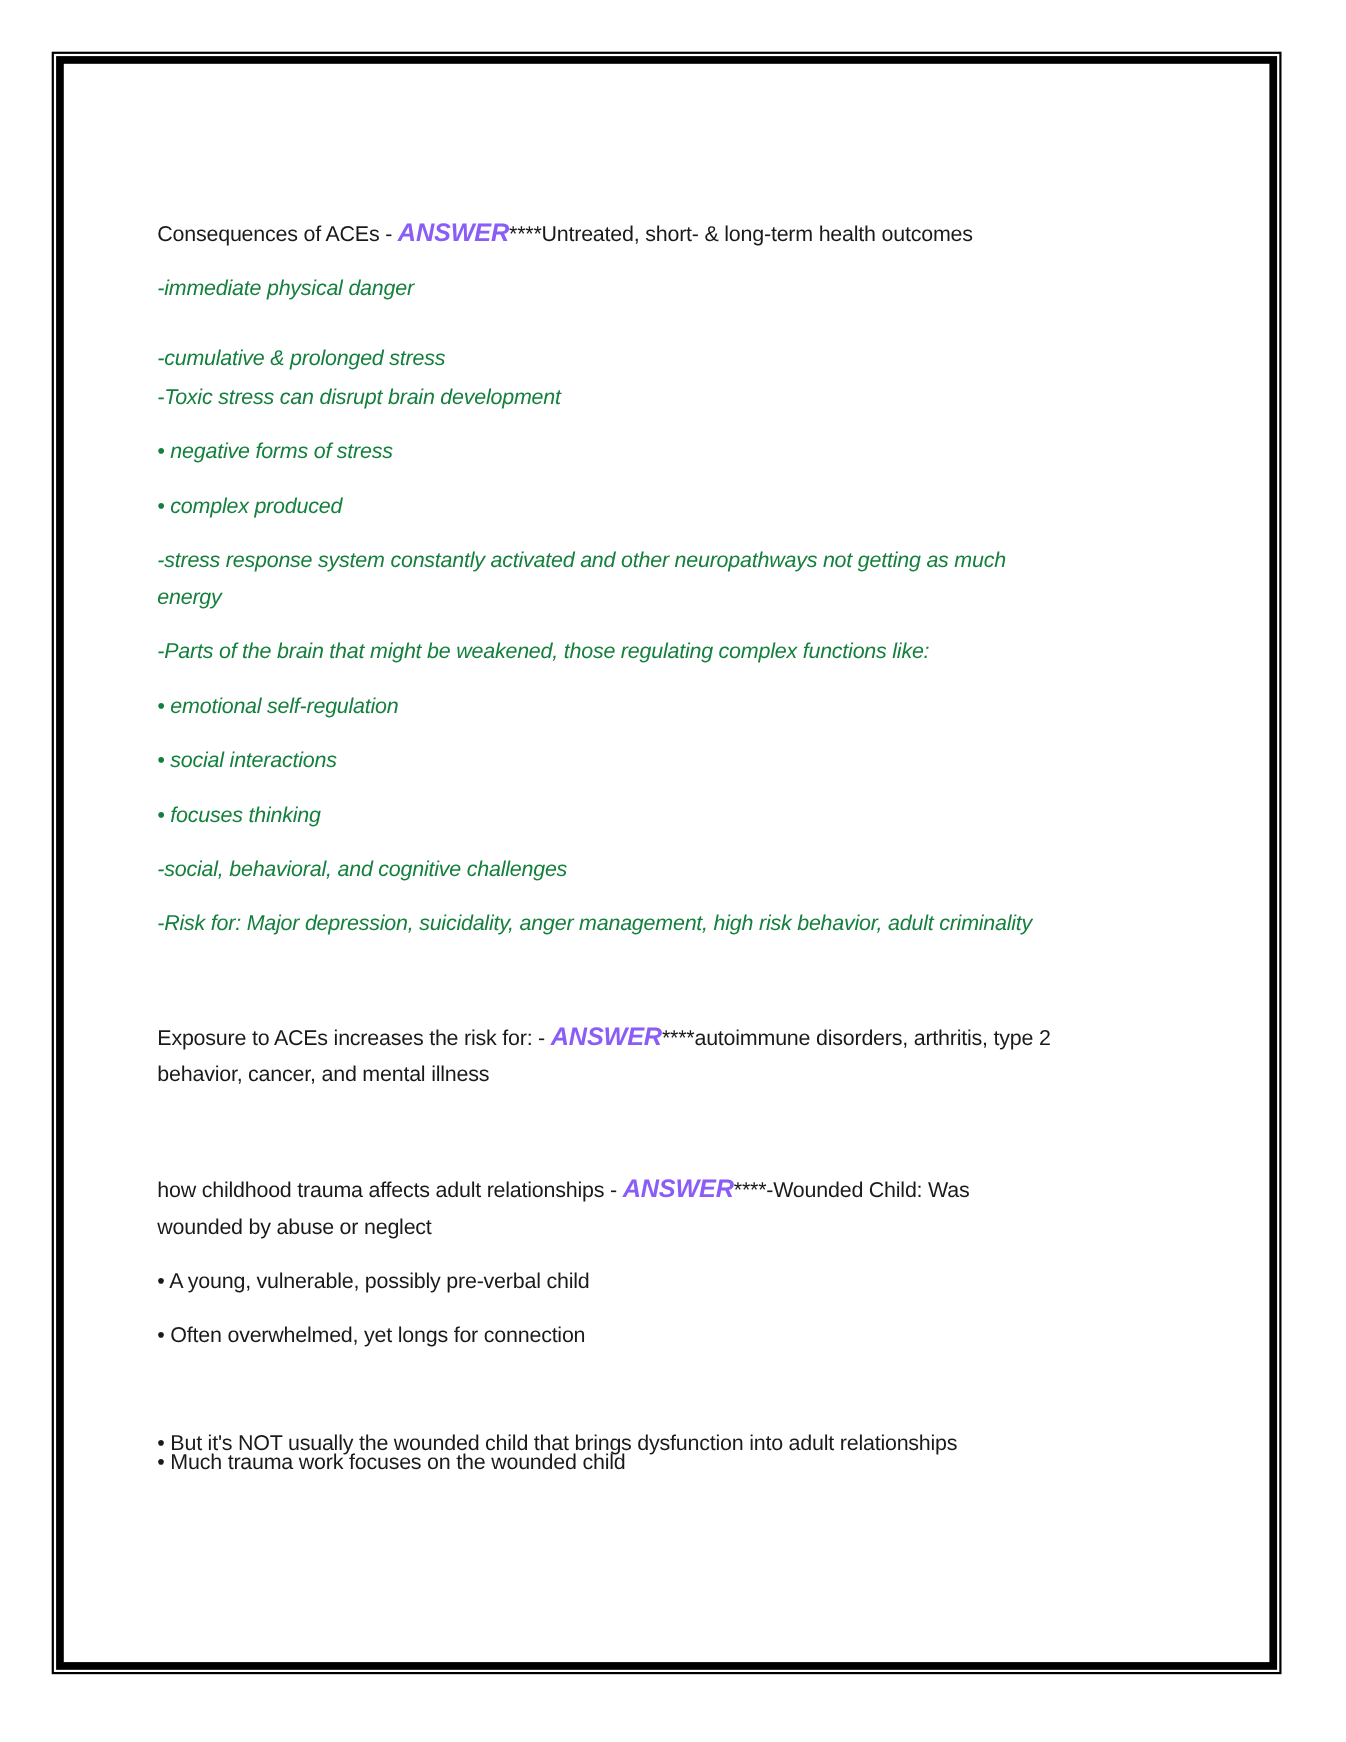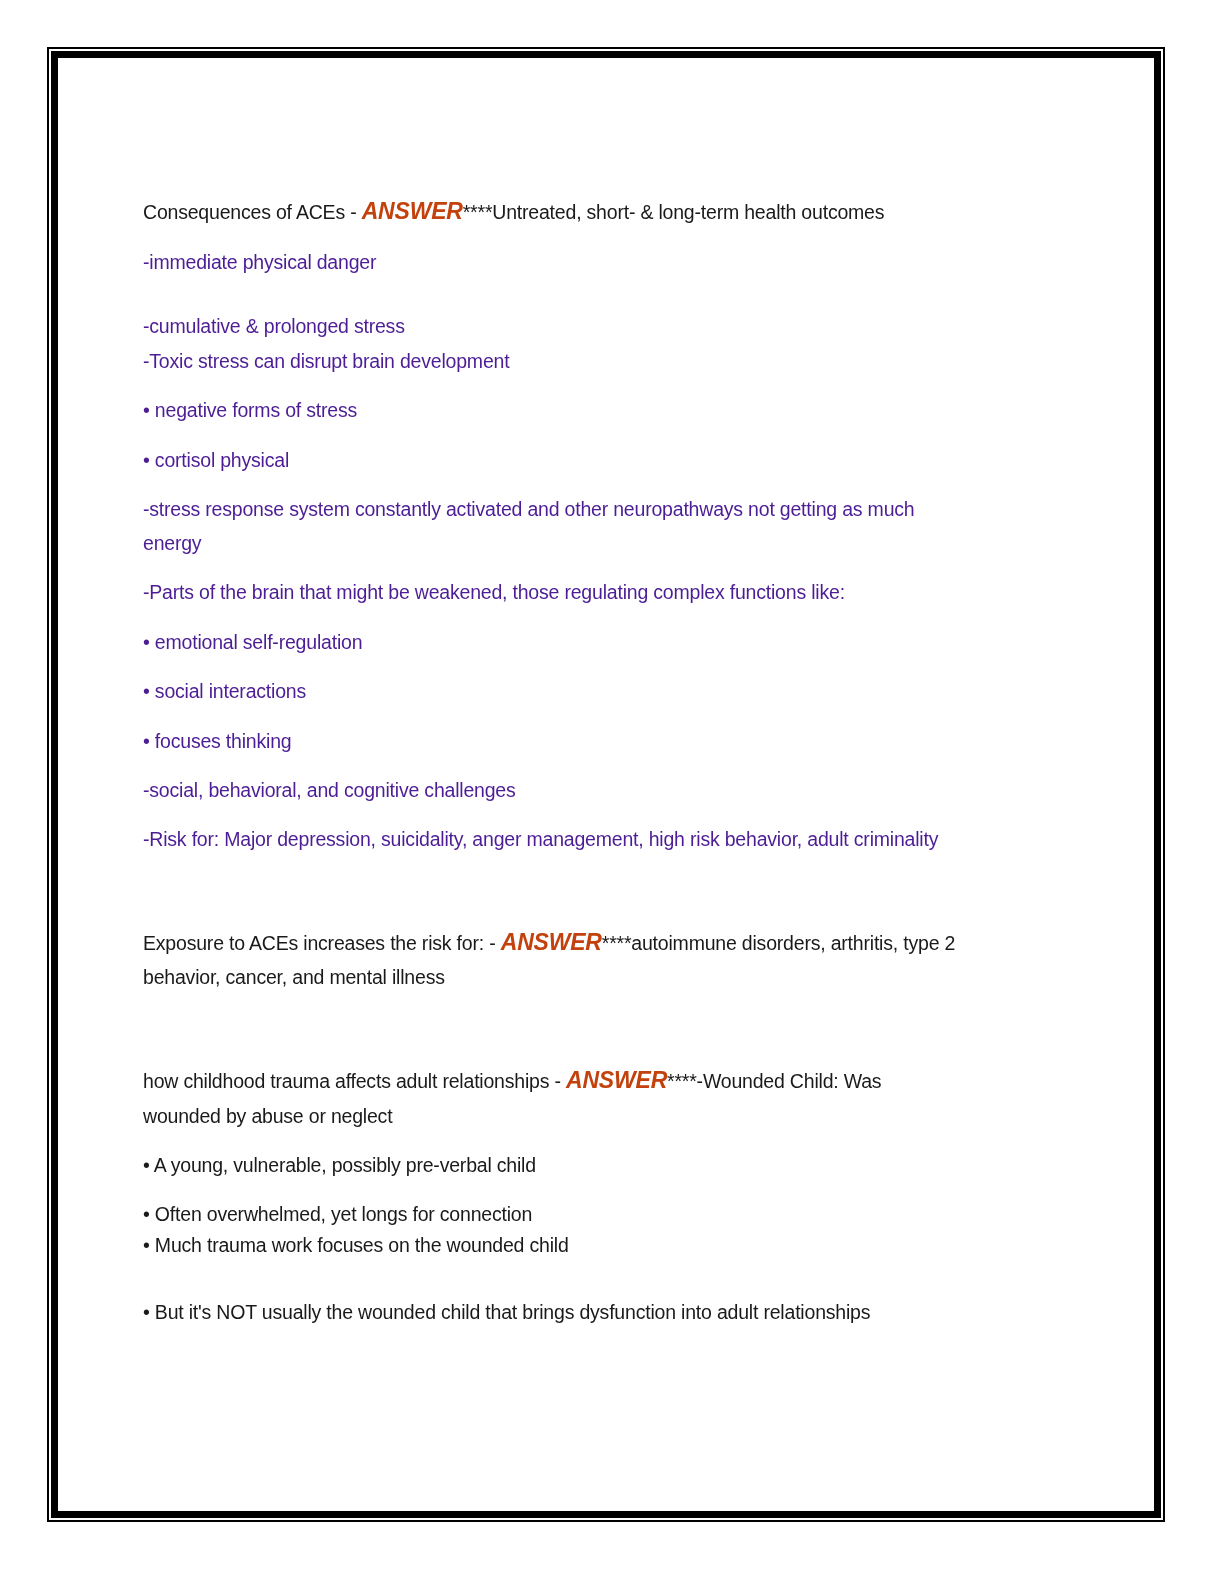--- a/index.html
+++ b/index.html
@@ -11,54 +11,54 @@
     .inner-frame {
       position: absolute; left: 51px; top: 51px; width: 1110px; height: 1467px;
       border: 7px solid #000; box-sizing: border-box;
     }
     .content {
       position: absolute; left: 143px; top: 0; width: 960px;
       font-family: "Liberation Sans", sans-serif; font-size: 19.5px; color: #1a1a1a;
       letter-spacing: -0.2px;
     }
     .line { position: absolute; left: 0; white-space: nowrap; line-height: 34px; }
-    .red { color: #4c1d95; }
-    .answer { color: #c2410c; font-weight: bold; font-style: italic; font-size: 23px; }
+    .red { color: #15803d; font-style: italic; }
+    .answer { color: #8b5cf6; font-weight: bold; font-style: italic; font-size: 23px; }
   </style>
 </head>
 <body>
 
 <div class="outer-frame"></div>
 <div class="inner-frame"></div>
 
 <div class="content">
 
   <div class="line" style="top:194px">
     <span>Consequences of ACEs - </span><span class="answer">ANSWER</span><span>****Untreated, short- &amp; long-term health outcomes</span>
   </div>
   <div class="line red" style="top:245px">-immediate physical danger</div>
   <div class="line red" style="top:309px">-cumulative &amp; prolonged stress</div>
   <div class="line red" style="top:344px">-Toxic stress can disrupt brain development</div>
   <div class="line red" style="top:393px">• negative forms of stress</div>
-  <div class="line red" style="top:443px">• cortisol physical</div>
+  <div class="line red" style="top:443px">• complex produced</div>
   <div class="line red" style="top:492px">-stress response system constantly activated and other neuropathways not getting as much</div>
   <div class="line red" style="top:526px">energy</div>
   <div class="line red" style="top:575px">-Parts of the brain that might be weakened, those regulating complex functions like:</div>
   <div class="line red" style="top:625px">• emotional self-regulation</div>
   <div class="line red" style="top:674px">• social interactions</div>
   <div class="line red" style="top:724px">• focuses thinking</div>
   <div class="line red" style="top:773px">-social, behavioral, and cognitive challenges</div>
   <div class="line red" style="top:822px">-Risk for: Major depression, suicidality, anger management, high risk behavior, adult criminality</div>
 
   <div class="line" style="top:925px">
     <span>Exposure to ACEs increases the risk for: - </span><span class="answer">ANSWER</span><span>****autoimmune disorders, arthritis, type 2</span>
   </div>
   <div class="line" style="top:960px">behavior, cancer, and mental illness</div>
 
   <div class="line" style="top:1063px">
     <span>how childhood trauma affects adult relationships - </span><span class="answer">ANSWER</span><span>****-Wounded Child: Was</span>
   </div>
   <div class="line" style="top:1099px">wounded by abuse or neglect</div>
   <div class="line" style="top:1148px">• A young, vulnerable, possibly pre-verbal child</div>
   <div class="line" style="top:1197px">• Often overwhelmed, yet longs for connection</div>
-  <div class="line" style="top:1228px">• Much trauma work focuses on the wounded child</div>
+  <div class="line" style="top:1312px">• Much trauma work focuses on the wounded child</div>
   <div class="line" style="top:1295px">• But it's NOT usually the wounded child that brings dysfunction into adult relationships</div>
 </div>
 
 </body></html>

